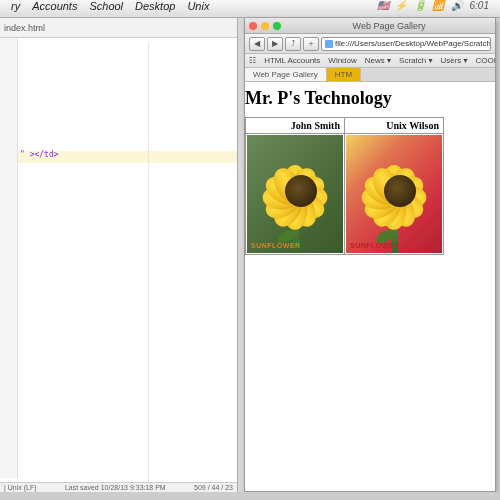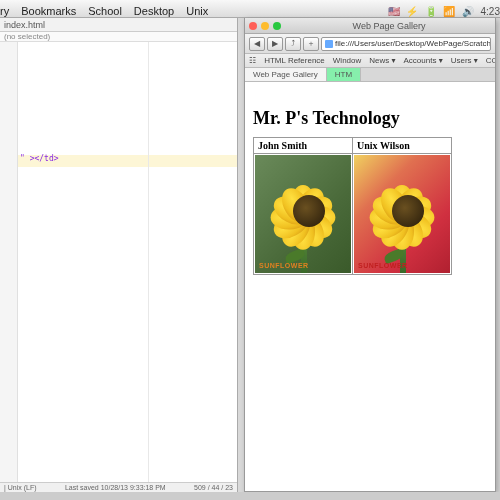--- a/index.html
+++ b/index.html
@@ -1,29 +1,29 @@
 <!DOCTYPE html>
 <html><head>
 <meta charset="utf-8">
 <style>
 * { margin: 0; padding: 0; box-sizing: border-box; }
 body { font-family: "Lucida Grande", sans-serif; font-size: 11px; background: #e8e8e8; width: 500px; height: 500px; overflow: hidden; position: relative; }
 
 
-.menubar { height: 18px; background: linear-gradient(#f8f8f8, #dcdcdc); border-bottom: 1px solid #aaa; display: flex; align-items: flex-end; padding: 0 0; font-size: 11px; color: #222; justify-content: space-between; }
+.menubar { height: 18px; background: linear-gradient(#f8f8f8, #dcdcdc); border-bottom: 1px solid #aaa; display: flex; align-items: flex-start; padding: 0 11px; font-size: 11px; color: #222; justify-content: space-between; font-style: italic; }
 .menubar-left { display: flex; gap: 12px; }
 .menubar-right { display: flex; gap: 6px; align-items: center; font-size: 10px; color: #333; }
 .menubar-right span { opacity: 0.85; }
 
 
 .desktop { position: absolute; top: 18px; left: 0; right: 0; bottom: 0; background: #d9d9d9; }
 
 
 .editor { position: absolute; top: 0; left: 0; width: 238px; height: 474px; background: #fff; border-right: 1px solid #aaa; }
-.editor-tabs { height: 14px; background: #f2f2f2; border-bottom: 1px solid #ccc; font-size: 9px; padding-left: 4px; color: #555; display: flex; align-items: center; }
+.editor-tabs { height: 20px; background: #f2f2f2; border-bottom: 1px solid #ccc; font-size: 9px; padding-left: 4px; color: #555; display: flex; align-items: center; }
 .editor-sub { height: 10px; background: #fafafa; border-bottom: 1px solid #ddd; font-size: 8px; color: #888; padding-left: 4px; line-height: 10px; }
 .editor-body { display: flex; height: 440px; }
 .gutter { width: 18px; background: #f5f5f5; border-right: 1px solid #e0e0e0; }
 .code { flex: 1; font-family: Monaco, monospace; font-size: 8px; padding: 4px; color: #456; position: relative; }
 .code-highlight { position: absolute; top: 113px; left: 0; right: 0; height: 12px; background: #fdf6d6; }
 .code-text { position: absolute; top: 112px; left: 2px; color: #8a2be2; font-size: 8px; }
 .code-top { color: #999; font-size: 8px; }
 .editor-status { position: absolute; bottom: 0; left: 0; right: 0; height: 10px; background: #f0f0f0; border-top: 1px solid #ccc; font-size: 7px; color: #666; padding: 0 4px; display: flex; justify-content: space-between; align-items: center; }
 .editor-right-margin { position: absolute; top: 24px; bottom: 10px; left: 148px; width: 1px; background: #e8e8e8; }
 
@@ -37,28 +37,28 @@
 .tl-max { background: #28c840; }
 .safari-title { flex: 1; text-align: center; color: #555; }
 
 .safari-toolbar { height: 20px; background: linear-gradient(#f4f4f4, #dedede); border-bottom: 1px solid #bbb; display: flex; align-items: center; padding: 0 4px; gap: 2px; }
 .tb-btn { width: 16px; height: 14px; background: linear-gradient(#fff, #ddd); border: 1px solid #999; border-radius: 2px; font-size: 8px; display: flex; align-items: center; justify-content: center; color: #555; }
 .url-bar { flex: 1; height: 14px; background: #fff; border: 1px solid #999; border-radius: 2px; font-size: 8px; padding: 0 3px; color: #333; display: flex; align-items: center; overflow: hidden; white-space: nowrap; }
 .url-icon { width: 8px; height: 8px; background: #6af; border-radius: 1px; margin-right: 2px; flex-shrink: 0; }
 
 .safari-bookmarks { height: 14px; background: linear-gradient(#f0f0f0, #e2e2e2); border-bottom: 1px solid #bbb; display: flex; align-items: center; padding: 0 4px; gap: 8px; font-size: 8px; color: #444; overflow: hidden; white-space: nowrap; }
 .safari-tabbar { height: 14px; background: #d8d8d8; border-bottom: 1px solid #bbb; display: flex; font-size: 8px; }
-.safari-tab { padding: 0 8px; border-right: 1px solid #bbb; display: flex; align-items: center; background: #86efac; color: #555; }
+.safari-tab { padding: 0 8px; border-right: 1px solid #bbb; display: flex; align-items: center; background: #eab308; color: #555; }
 .safari-tab.active { background: #f4f4f4; }
 
-.safari-content { padding: 6px 8px; margin-top: 20px; }
+.safari-content { padding: 6px 0; }
 .page-title { font-family: "Times New Roman", serif; font-size: 18px; font-weight: bold; margin-bottom: 8px; color: #000; }
 
 .gallery { border: 1px solid #999; border-collapse: collapse; }
-.gallery th { border: 1px solid #999; font-family: "Times New Roman", serif; font-size: 10px; font-weight: bold; padding: 2px 4px; text-align: left; background: #fff; }
+.gallery th { border: 1px solid #999; font-family: "Times New Roman", serif; font-size: 10px; font-weight: bold; padding: 2px 4px; text-align: right; background: #fff; }
 .gallery td { border: 1px solid #999; padding: 1px; }
 
 .flower { width: 96px; height: 118px; position: relative; overflow: hidden; }
 .flower.green { background: linear-gradient(135deg, #6a8a5a 0%, #4a6a3a 60%, #3a5a2a 100%); }
 .flower.red { background: linear-gradient(135deg, #f0d060 0%, #e07050 30%, #d03040 70%, #b02030 100%); }
 .petals { position: absolute; top: 8px; left: 8px; width: 80px; height: 80px; }
 .petal { position: absolute; width: 24px; height: 36px; background: radial-gradient(ellipse at 50% 30%, #ffe040 0%, #f0c020 60%, #d09010 100%); border-radius: 50% 50% 45% 45%; top: 22px; left: 28px; transform-origin: 50% 90%; }
 .center { position: absolute; top: 32px; left: 30px; width: 32px; height: 32px; border-radius: 50%; background: radial-gradient(circle at 40% 40%, #6a5020 0%, #3a2a10 70%, #201505 100%); }
 .stem { position: absolute; bottom: 0; left: 46px; width: 6px; height: 42px; background: linear-gradient(#5a8a3a, #3a6a2a); }
 .leaf { position: absolute; bottom: 12px; left: 30px; width: 20px; height: 10px; background: #4a7a2a; border-radius: 50% 10% 50% 10%; transform: rotate(-20deg); }
@@ -67,40 +67,39 @@
 .caption.redtxt { color: #c02020; }
 
 .bottom-status { position: absolute; bottom: 0; left: 0; right: 0; height: 8px; background: #ccc; }
 </style>
 </head>
 <body>
 
 <div class="menubar">
   <div class="menubar-left">
     <span>ry</span>
-    <span>Bookmarks</span>
+    <span>Accounts</span>
     <span>School</span>
     <span>Desktop</span>
     <span>Unix</span>
   </div>
   <div class="menubar-right">
     <span>🇺🇸</span>
     <span>⚡</span>
     <span>🔋</span>
     <span>📶</span>
     <span>🔊</span>
-    <span>4:23</span>
+    <span>6:01</span>
   </div>
 </div>
 
 <div class="desktop">
 
   <div class="editor">
     <div class="editor-tabs">index.html</div>
-    <div class="editor-sub">(no selected)</div>
     <div class="editor-body">
       <div class="gutter"></div>
       <div class="code">
         <div class="code-top"></div>
         <div class="code-highlight"></div>
         <div class="code-text">" &gt;&lt;/td&gt;</div>
       </div>
     </div>
     <div class="editor-right-margin"></div>
     <div class="editor-status">
@@ -124,24 +123,24 @@
       <div class="tb-btn">▶</div>
       <div class="tb-btn">⤴</div>
       <div class="tb-btn">＋</div>
       <div class="url-bar">
         <div class="url-icon"></div>
         <span>file:///Users/user/Desktop/WebPage/Scratch/inde</span>
       </div>
     </div>
     <div class="safari-bookmarks">
       <span>☷</span>
-      <span>HTML Reference</span>
+      <span>HTML Accounts</span>
       <span>Window</span>
       <span>News ▾</span>
-      <span>Accounts ▾</span>
+      <span>Scratch ▾</span>
       <span>Users ▾</span>
       <span>COOKING ▾</span>
 
     </div>
     <div class="safari-tabbar">
       <div class="safari-tab active">Web Page Gallery</div>
       <div class="safari-tab">HTM</div>
     </div>
     <div class="safari-content">
       <div class="page-title">Mr. P's Technology</div>

